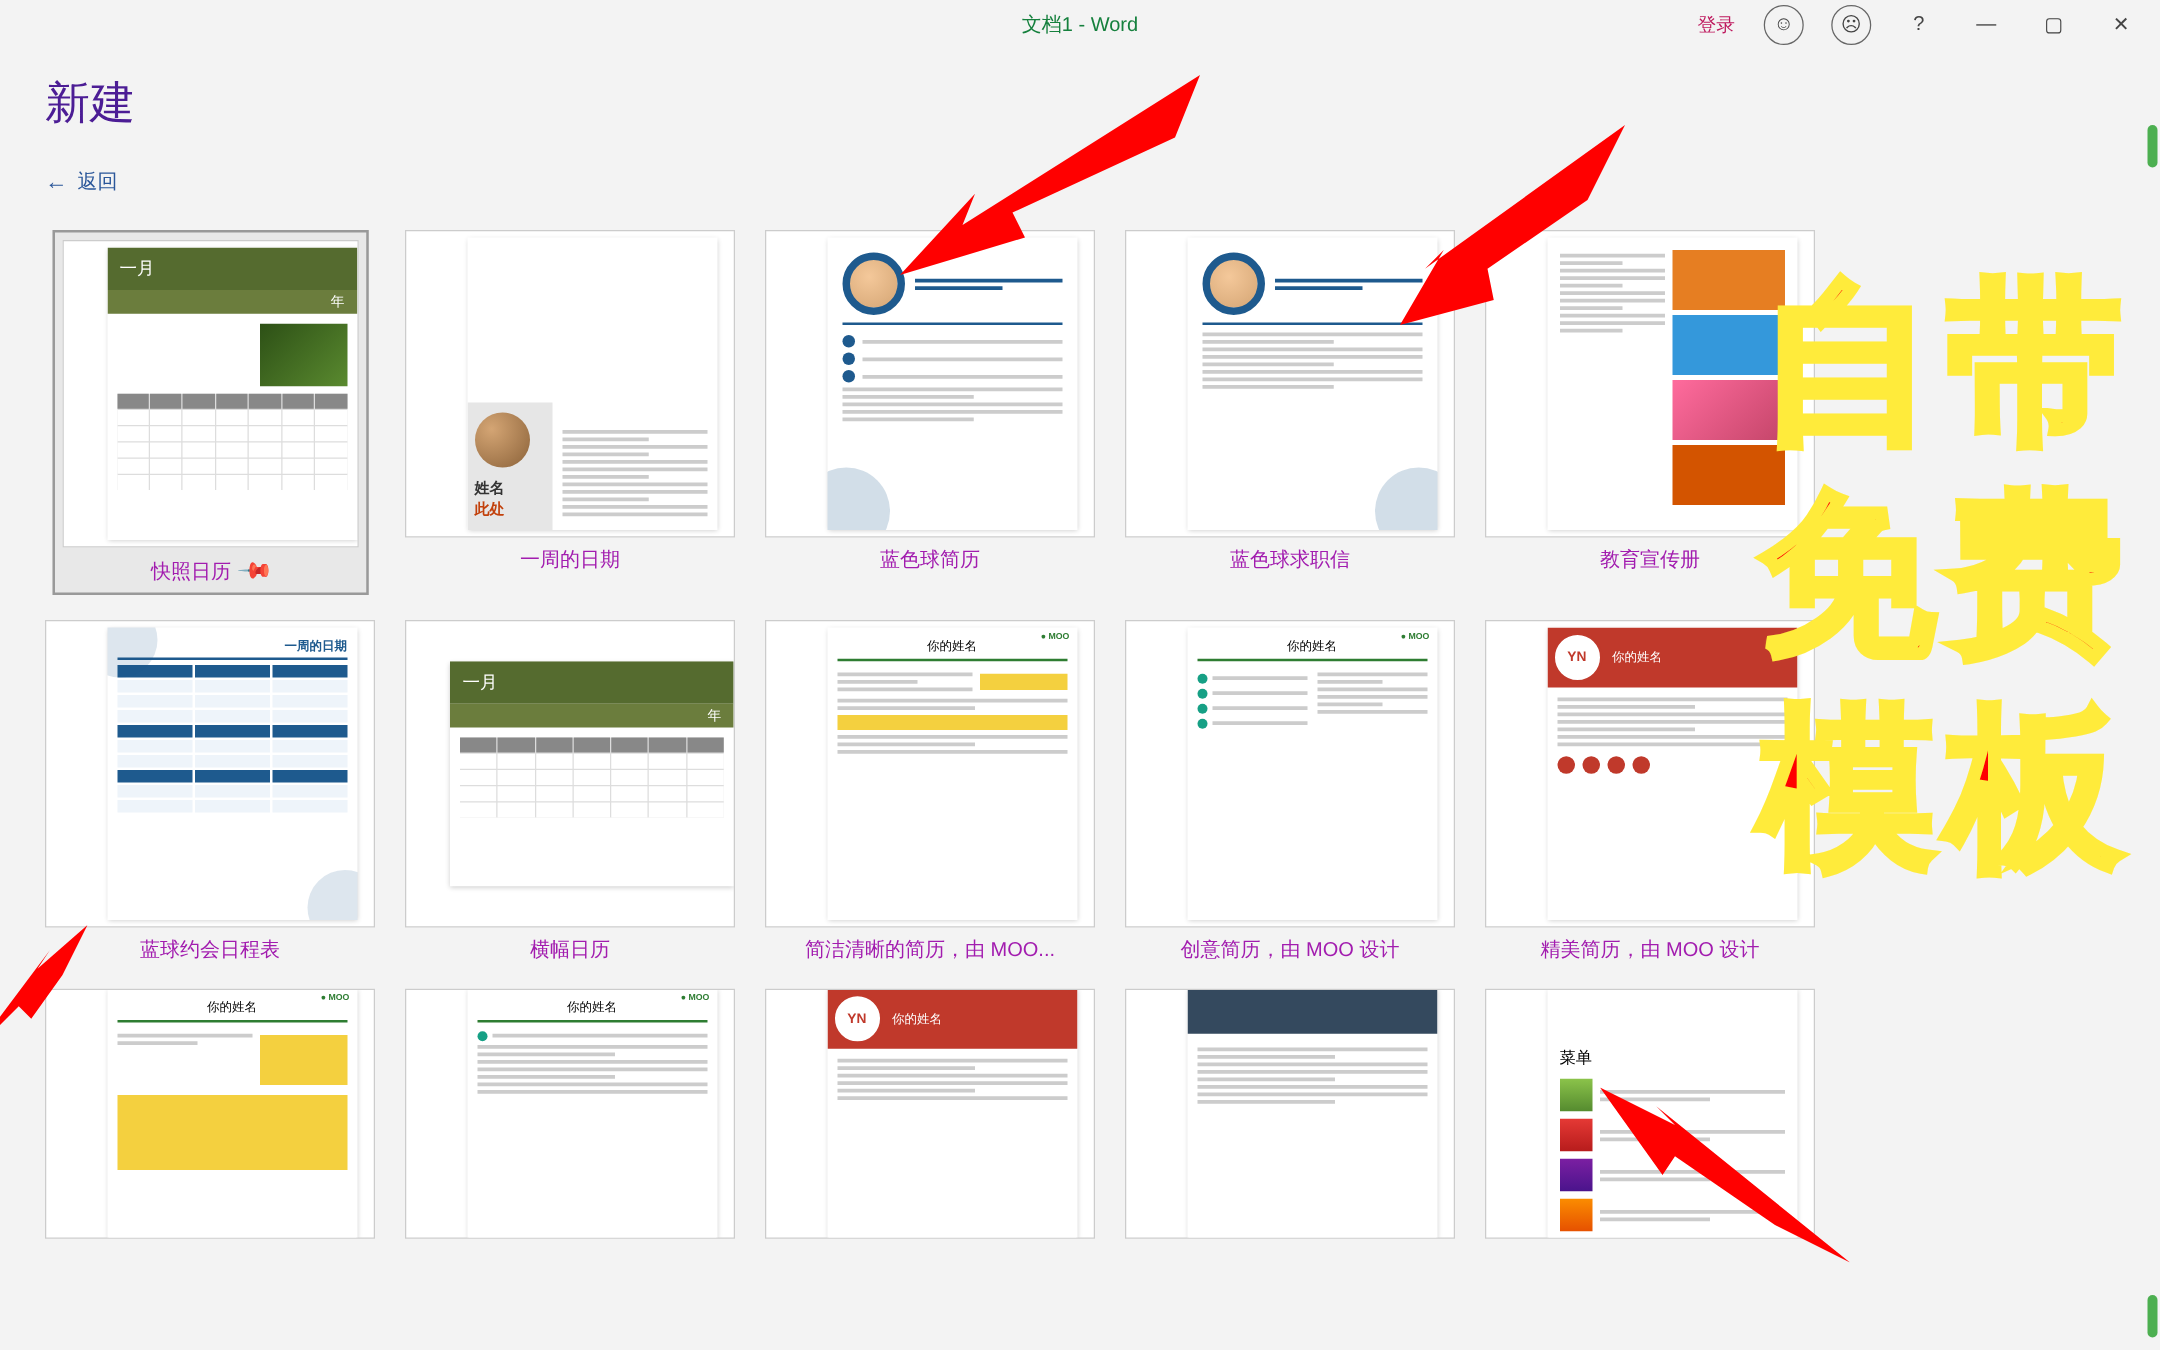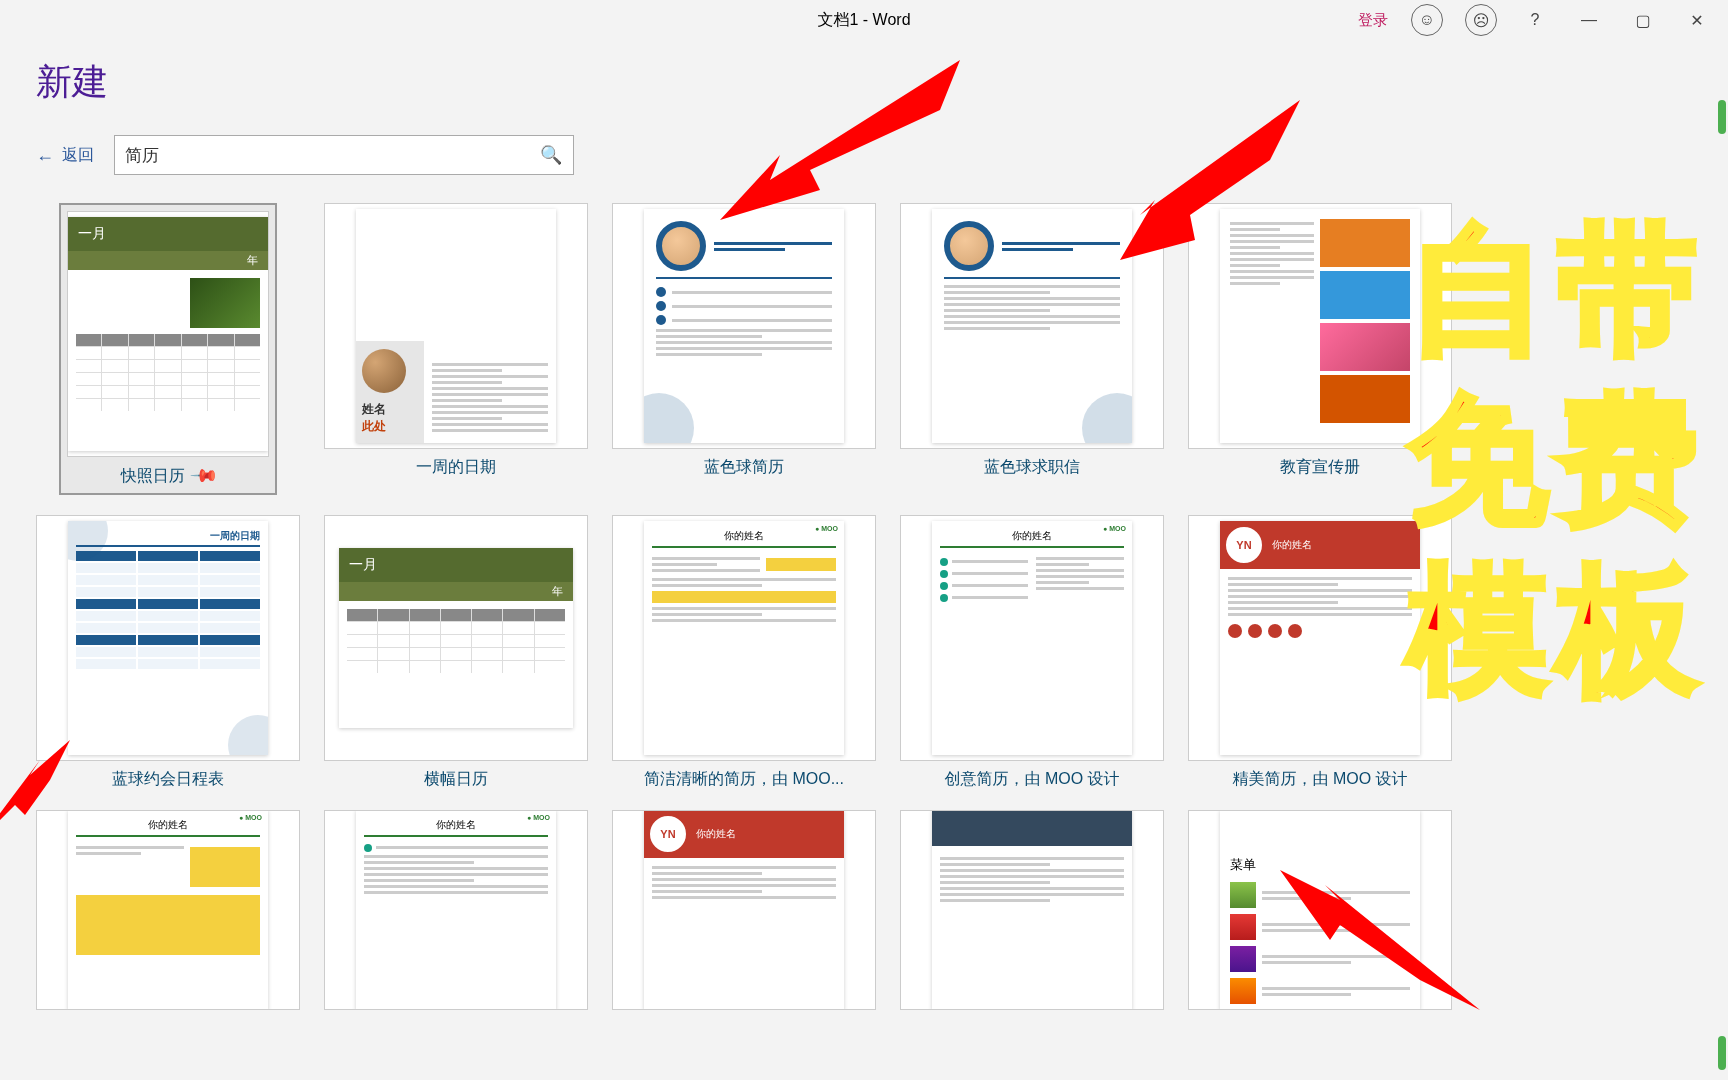--- a/index.html
+++ b/index.html
@@ -1,45 +1,45 @@
 <!DOCTYPE html>
 <html><head>
 <meta charset="utf-8">
 <style>
   * { box-sizing: border-box; margin: 0; padding: 0; }
   html, body { width: 1728px; height: 1080px; font-family: "Microsoft YaHei", "Segoe UI", sans-serif; background: #f3f3f3; overflow: hidden; }
   
   
   .titlebar { height: 40px; display: flex; align-items: center; justify-content: center; position: relative; background: #f3f3f3; }
-  .titlebar .title { font-size: 16px; color: #000000; }
+  .titlebar .title { font-size: 16px; color: #15803d; }
   .titlebar .controls { position: absolute; right: 0; top: 0; height: 40px; display: flex; align-items: center; gap: 8px; padding-right: 8px; }
   .titlebar .ctl { width: 46px; height: 40px; display: flex; align-items: center; justify-content: center; font-size: 16px; color: #444; cursor: pointer; }
   .titlebar .ctl.login { width: auto; padding: 0 8px; font-size: 15px; color: #be185d; }
   .titlebar .face { width: 32px; height: 32px; border-radius: 50%; border: 1.5px solid #666; display: flex; align-items: center; justify-content: center; font-size: 16px; }
   
   
   .content { padding: 18px 36px 0 36px; position: relative; height: calc(100% - 40px); }
   .page-title { font-size: 36px; color: #4c1d95; font-weight: 400; margin-bottom: 28px; }
   
   
   .search-row { display: flex; align-items: center; gap: 20px; margin-bottom: 28px; }
   .back-link { display: flex; align-items: center; gap: 8px; color: #2b579a; font-size: 16px; cursor: pointer; }
   .back-arrow { font-size: 18px; }
   .search-box { width: 460px; height: 40px; border: 1px solid #aaa; background: #fff; display: flex; align-items: center; padding: 0 10px; }
   .search-box input { flex: 1; border: none; outline: none; font-size: 17px; color: #333; background: transparent; }
   .search-box .search-icon { font-size: 18px; color: #666; cursor: pointer; }
   
   
   .grid { display: grid; grid-template-columns: repeat(5, 264px); gap: 20px 24px; }
   .template { display: flex; flex-direction: column; align-items: center; cursor: pointer; position: relative; }
-  .thumb { width: 100%; height: 246px; background: #fff; border: 1px solid #ccc; display: flex; align-items: center; justify-content: center; overflow: hidden; position: relative; }
+  .thumb { width: 100%; height: 246px; background: #fff; border: 1px solid #ccc; display: flex; align-items: center; justify-content: center; overflow: hidden; position: relative; padding-left: 35px; }
   .template.selected .card-wrap { border: 2px solid #999; background: #e8e8e8; padding: 6px; }
   .card-wrap { padding: 0; }
   .template .label-row { display: flex; align-items: center; justify-content: center; width: 100%; padding: 8px 4px 0; gap: 8px; }
-  .template .label { font-size: 16px; color: #0c4a6e; text-align: center; }
+  .template .label { font-size: 16px; color: #a21caf; text-align: center; }
   .template .pin { font-size: 18px; color: #666; transform: rotate(45deg); }
   
   
   .doc { width: 200px; height: 234px; background: #fff; box-shadow: 0 1px 4px rgba(0,0,0,0.2); position: relative; overflow: hidden; }
   
   
   .cal-olive .hdr { background: #556b2f; color: #fff; padding: 8px 10px; font-size: 14px; }
   .cal-olive .sub { text-align: right; font-size: 11px; padding: 2px 10px; background: #6b7d3d; color: #fff; }
   .cal-olive .body { padding: 8px; }
   .cal-olive .photo { width: 70px; height: 50px; background: linear-gradient(135deg,#2d5016,#5a8a2f); float: right; margin-bottom: 6px; }
@@ -151,24 +151,20 @@
 <div class="content">
   <div class="scroll-hint"></div>
   <div class="scroll-hint2"></div>
 
   <h1 class="page-title">新建</h1>
 
   <div class="search-row">
     <div class="back-link">
       <span class="back-arrow">←</span>
       <span>返回</span>
-    </div>
-    <div class="search-box">
-      <input type="text" value="简历" style="">
-      <span class="search-icon">🔍</span>
     </div>
   </div>
 
   <div class="grid">
 
     <div class="template selected">
       <div class="card-wrap">
         <div class="thumb">
             <div class="doc cal-olive">
           <div class="hdr">一月</div>

